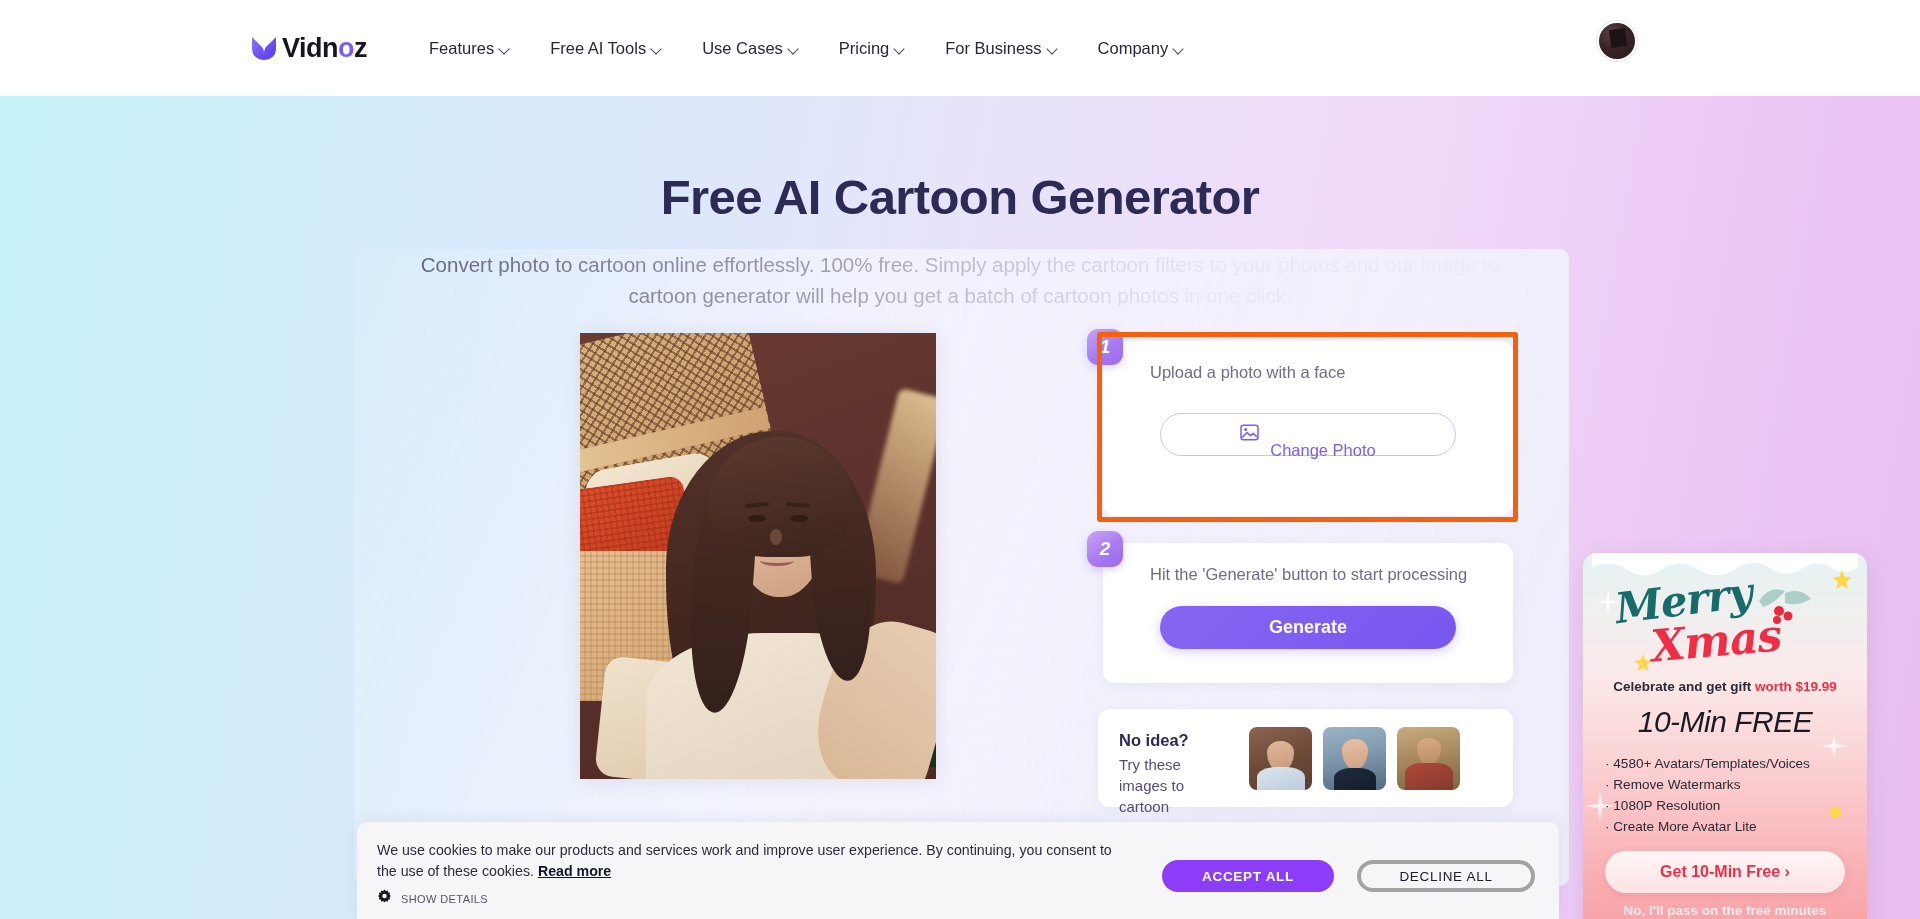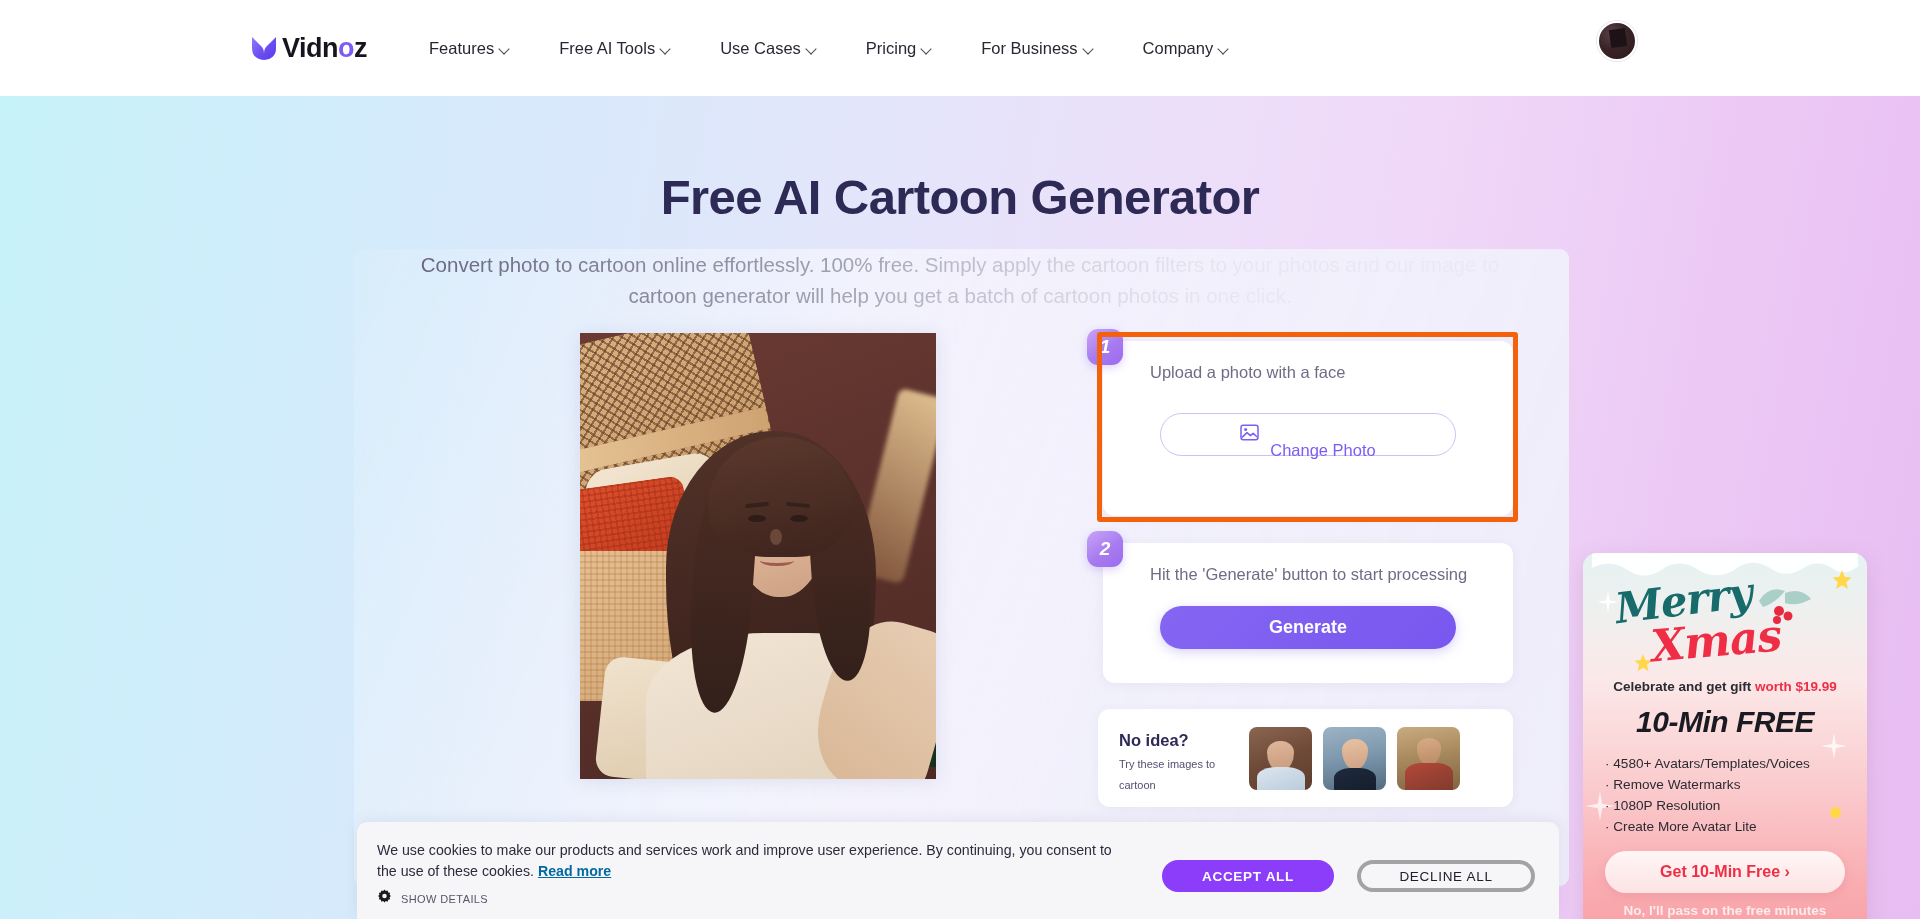--- a/index.html
+++ b/index.html
@@ -16,21 +16,21 @@
     position: absolute; top: 0; left: 0; width: 1920px; height: 96px;
     background: #ffffff; display: flex; align-items: center; z-index: 40;
   }
   .logo-wrap { display: flex; align-items: center; margin-left: 249px; }
   .logo-mark { width: 30px; height: 30px; position: relative; }
   .logo-text {
     font-size: 27px; font-weight: 700; letter-spacing: -0.5px;
     color: #15151f; margin-left: 3px;
   }
   .logo-text .o { color: #7b5cf5; }
-  .nav { display: flex; align-items: center; margin-left: 44px; gap: 12px; }
+  .nav { display: flex; align-items: center; margin-left: 44px; gap: 3px; }
   .nav-item {
     display: flex; align-items: center; gap: 6px;
     font-size: 16.5px; color: #282833; padding: 0 18px; cursor: pointer;
     white-space: nowrap;
   }
   .chev { display: inline-block; width: 11px; height: 7px; position: relative; }
   .chev::before {
     content: ""; position: absolute; left: 0; top: 0;
     width: 7px; height: 7px; border-right: 1.6px solid #4a4a57;
     border-bottom: 1.6px solid #4a4a57; transform: rotate(45deg);
@@ -228,21 +228,21 @@
     display: flex; align-items: center; justify-content: center; cursor: pointer;
     box-shadow: 0 3px 12px rgba(120,87,239,0.28);
   }
 
   .noidea-title {
     position: absolute; left: 21px; top: 22px;
     font-size: 16.5px; font-weight: 700; color: #2e2a56;
   }
   .noidea-sub {
     position: absolute; left: 21px; top: 45px; width: 110px;
-    font-size: 11px; line-height: 21px; color: #53506f;
+    font-size: 15px; line-height: 21px; color: #53506f;
   }
   .thumbs { position: absolute; left: 151px; top: 18px; display: flex; gap: 11px; }
   .thumb {
     width: 63px; height: 63px; border-radius: 8px; overflow: hidden;
     cursor: pointer; position: relative;
   }
   .thumb.t1 { background: linear-gradient(160deg,#8a6550 0%, #6f4a38 50%, #5d3c2e 100%); }
   .thumb.t1::before { content:""; position:absolute; left:18px; top:14px; width:27px; height:30px;
     background: linear-gradient(170deg,#e0b79a,#c79a7c); border-radius:48% 48% 46% 46%/38% 38% 62% 62%; }
   .thumb.t1::after { content:""; position:absolute; left:8px; top:40px; width:48px; height:26px;
@@ -288,21 +288,21 @@
     font-size: 44px; color: #ef2e46; transform: rotate(-5deg);
     letter-spacing: -1px;
   }
   .promo-celebrate {
     position: absolute; left: 0; top: 126px; width: 284px; text-align: center;
     font-size: 13.5px; color: #2b2b33; font-weight: 600;
   }
   .promo-celebrate b { color: #ef2e46; font-weight: 800; }
   .promo-headline {
     position: absolute; left: 0; top: 152px; width: 284px; text-align: center;
-    font-size: 30px; font-weight: 700; font-style: italic; color: #1a1a22;
+    font-size: 30px; font-weight: 400; font-style: italic; color: #1a1a22;
     letter-spacing: -0.5px;
   }
   .promo-list {
     position: absolute; left: 22px; top: 200px; list-style: none;
   }
   .promo-list li {
     font-size: 13.6px; color: #2b2b33; line-height: 21px; white-space: nowrap;
   }
   .promo-cta {
     position: absolute; left: 22px; top: 298px; width: 240px; height: 42px;
@@ -322,21 +322,21 @@
   
   .cookie {
     position: absolute; left: 357px; top: 822px; width: 1202px; height: 97px;
     background: #f6f6f9; border-radius: 10px 10px 0 0;
     box-shadow: 0 -2px 14px rgba(60,50,100,0.08); z-index: 50;
   }
   .cookie-text {
     position: absolute; left: 20px; top: 18px; width: 740px;
     font-size: 14.2px; line-height: 21px; color: #2b2b3d;
   }
-  .cookie-text a { color: #0369a1; text-decoration: underline; font-weight: 600; cursor: pointer; }
+  .cookie-text a { color: #0f172a; text-decoration: underline; font-weight: 600; cursor: pointer; }
   .cookie-details {
     position: absolute; left: 20px; top: 67px; display: flex; align-items: center; gap: 9px;
     cursor: pointer;
   }
   .cookie-details span.lbl { font-size: 11px; color: #55556a; letter-spacing: 0.4px; }
   .btn-accept {
     position: absolute; left: 805px; top: 38px; width: 172px; height: 32px;
     border-radius: 16px; background: #8b3dfa; color: #fff;
     font-size: 13.5px; font-weight: 700; letter-spacing: 0.7px;
     display: flex; align-items: center; justify-content: center; cursor: pointer;

